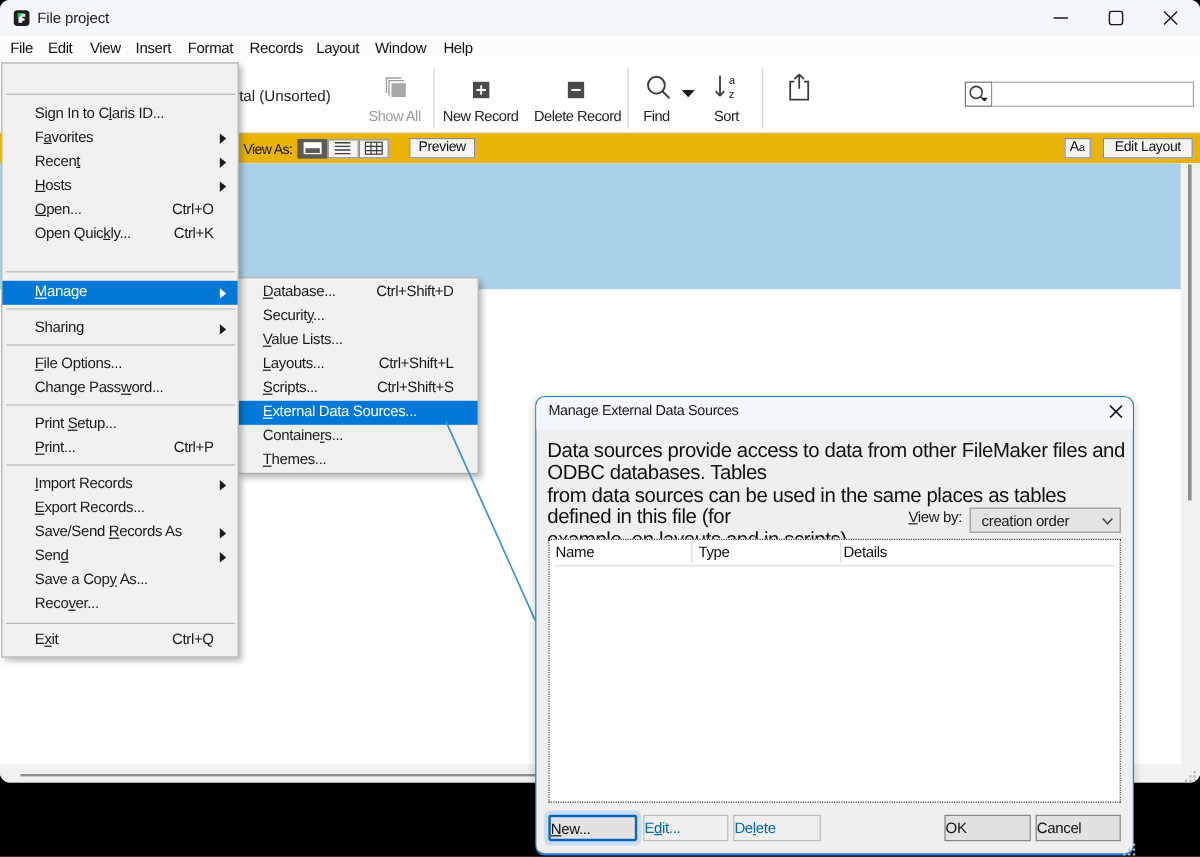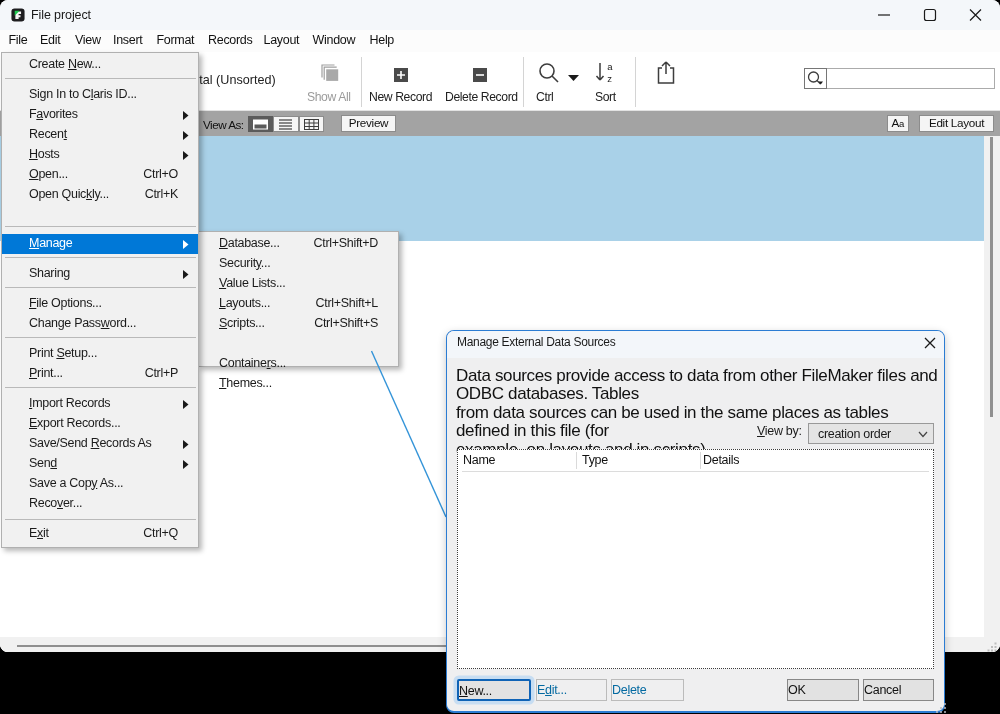--- a/index.html
+++ b/index.html
@@ -15,21 +15,21 @@
   #appicon { position:absolute; left:11px; top:7.5px; }
   .wc { position:absolute; top:0; height:30px; width:46px; }
   #menubar { position:absolute; left:0; top:30px; width:1000px; height:22px; background:#fcfcfc; }
   .mi { position:absolute; top:3px; font-size:12.5px; letter-spacing:-0.3px; color:#111; }
   
   #toolbar { position:absolute; left:0; top:52px; width:1000px; height:58px; background:#fff; }
   .tsep { position:absolute; top:5px; width:1px; height:50px; background:#d4d4d4; }
   .tlabel { position:absolute; font-size:12.2px; letter-spacing:-0.4px; color:#212121; white-space:nowrap; }
   .tgray { color:#9b9b9b; }
   
-  #layoutbar { position:absolute; left:0; top:110px; width:1000px; height:26px; background:#a3a3a3; border-top:1px solid #e2e2e2; }
+  #layoutbar { position:absolute; left:0; top:110px; width:1000px; height:26px; background:#eab308; border-top:1px solid #e2e2e2; }
   .lbtext { position:absolute; font-size:11.7px; letter-spacing:-0.5px; color:#111; }
   .lbtn { position:absolute; top:4px; height:16.5px; background:#f5f5f5; border:1px solid #8c8c8c;
           font-size:11.7px; letter-spacing:-0.3px; color:#111; text-align:center; line-height:14px; }
   
   #content { position:absolute; left:0; top:136px; width:1000px; height:516px; background:#fff; }
   #blueband { position:absolute; left:0; top:0; width:984px; height:105px; background:#a9d1e8; }
   #vtrack { position:absolute; left:984px; top:0; width:16px; height:516px; background:#f1f1f1; }
   #vthumb { position:absolute; left:6px; top:1px; width:3px; height:280px; background:#909090; }
   #hstrip { position:absolute; left:0; top:501px; width:984px; height:15px; background:#f1f1f1; }
   #hthumb { position:absolute; left:17px; top:8px; width:436px; height:2px; background:#8f8f8f; }
@@ -37,21 +37,21 @@
   #filemenu { position:absolute; left:1px; top:52px; width:198px; height:496px;
               background:#f1f1f1; border:1px solid #b0b0b0;
               box-shadow:3px 3px 5px rgba(0,0,0,0.28); z-index:30; }
   .fitem { position:absolute; left:0; width:196px; height:20px; font-size:12.5px; letter-spacing:-0.3px; }
   .fitem .lab { position:absolute; left:27px; top:1.7px; white-space:nowrap; }
   .fitem .sc { position:absolute; right:20px; top:1.7px; white-space:nowrap; }
   .fitem .arr { position:absolute; right:9px; top:5.5px; }
   .fsep { position:absolute; left:3px; width:191px; height:1px; background:#b9b9b9; }
   .hl { background:#0078d7; color:#fff; }
   
-  #submenu { position:absolute; left:198px; top:231px; width:201px; height:136px;
+  #submenu { position:absolute; left:198px; top:231px; width:201px; height:164px;
              background:#f1f1f1; border:1px solid #b0b0b0;
              box-shadow:3px 3px 5px rgba(0,0,0,0.28); z-index:29; }
   .sitem { position:absolute; left:0; width:199px; height:20px; font-size:12.5px; letter-spacing:-0.3px; }
   .sitem .lab { position:absolute; left:20px; top:1.7px; white-space:nowrap; }
   .sitem .sc { position:absolute; right:20px; top:1.7px; white-space:nowrap; }
   
   #dialog { position:absolute; left:446px; top:330px; width:499px; height:383px;
             background:#efeff0; border:1px solid #2b7cd3; border-radius:8px; z-index:40; box-shadow:0 3px 8px rgba(0,0,0,0.22);
             border-bottom-width:2px; }
   #dtitle { position:absolute; left:0; top:0; width:100%; height:27px; background:#f3f6fa;
@@ -131,21 +131,21 @@
     <span class="tlabel" style="left:445px; top:37.5px;">Delete Record</span>
     <div class="tsep" style="left:523px"></div>
 
     <svg class="abs" style="left:537px; top:9px;" width="24" height="24" viewBox="0 0 24 24">
       <circle cx="10" cy="10" r="7" fill="none" stroke="#3d3d3d" stroke-width="1.6"></circle>
       <path d="M15 15 L21 21" stroke="#3d3d3d" stroke-width="1.6"></path>
     </svg>
     <svg class="abs" style="left:567px; top:21.5px;" width="13" height="8">
         <path d="M1 1 L6.5 7 L12 1 Z" fill="#1a1a1a"></path>
       </svg>
-    <span class="tlabel" style="left:536px; top:37.5px;">Ctrl</span>
+    <span class="tlabel" style="left:536px; top:37.5px;">Find</span>
 
     <svg class="abs" style="left:595px; top:9px;" width="22" height="24" viewBox="0 0 22 24">
       <path d="M5 2 V19 M5 19 L1.5 15 M5 19 L8.5 15" stroke="#3d3d3d" stroke-width="1.5" fill="none"></path>
       <text x="12.3" y="9" font-size="9.5" fill="#1a1a1a" font-family="Liberation Sans">a</text>
       <text x="12.3" y="20.5" font-size="9.5" fill="#1a1a1a" font-family="Liberation Sans">z</text>
     </svg>
     <span class="tlabel" style="left:595px; top:37.5px;">Sort</span>
     <div class="tsep" style="left:635px"></div>
 
     <svg class="abs" style="left:656px; top:8px;" width="20" height="25" viewBox="0 0 20 25">
@@ -209,23 +209,20 @@
           <rect x="7.5" y="4" width="2" height="2"></rect>
           <rect x="0.5" y="7.5" width="2" height="2"></rect>
           <rect x="4" y="7.5" width="2" height="2"></rect>
           <rect x="7.5" y="7.5" width="2" height="2"></rect>
         </g>
     </svg>
   </div>
 </div>
 
 <div id="filemenu">
-  <div class="fitem" style="top:2px">
-      <span class="lab">Create <u>N</u>ew...</span>
-    </div>
   <div class="fsep" style="top:25px"></div>
   <div class="fitem" style="top:32px">
       <span class="lab">Sign In to C<u>l</u>aris ID...</span>
     </div>
   <div class="fitem" style="top:52px">
       <span class="lab">F<u>a</u>vorites</span>
       <svg class="arr" width="6" height="9">
         <path d="M0 0 L5.5 4.5 L0 9 Z" fill="#1a1a1a"></path>
       </svg>
     </div>
@@ -324,20 +321,23 @@
   <div class="sitem" style="top:42px">
       <span class="lab"><u>V</u>alue Lists...</span>
     </div>
   <div class="sitem" style="top:62px">
       <span class="lab"><u>L</u>ayouts...</span>
       <span class="sc">Ctrl+Shift+L</span>
     </div>
   <div class="sitem" style="top:82px">
       <span class="lab"><u>S</u>cripts...</span>
       <span class="sc">Ctrl+Shift+S</span>
+    </div>
+  <div class="sitem hl" style="top:102px">
+      <span class="lab"><u>E</u>xternal Data Sources...</span>
     </div>
   <div class="sitem" style="top:122px">
       <span class="lab">Containe<u>r</u>s...</span>
     </div>
   <div class="sitem" style="top:142px">
       <span class="lab"><u>T</u>hemes...</span>
     </div>
 </div>
 
 <svg class="abs" style="left:0; top:0; z-index:35; pointer-events:none;" width="1000" height="714">

